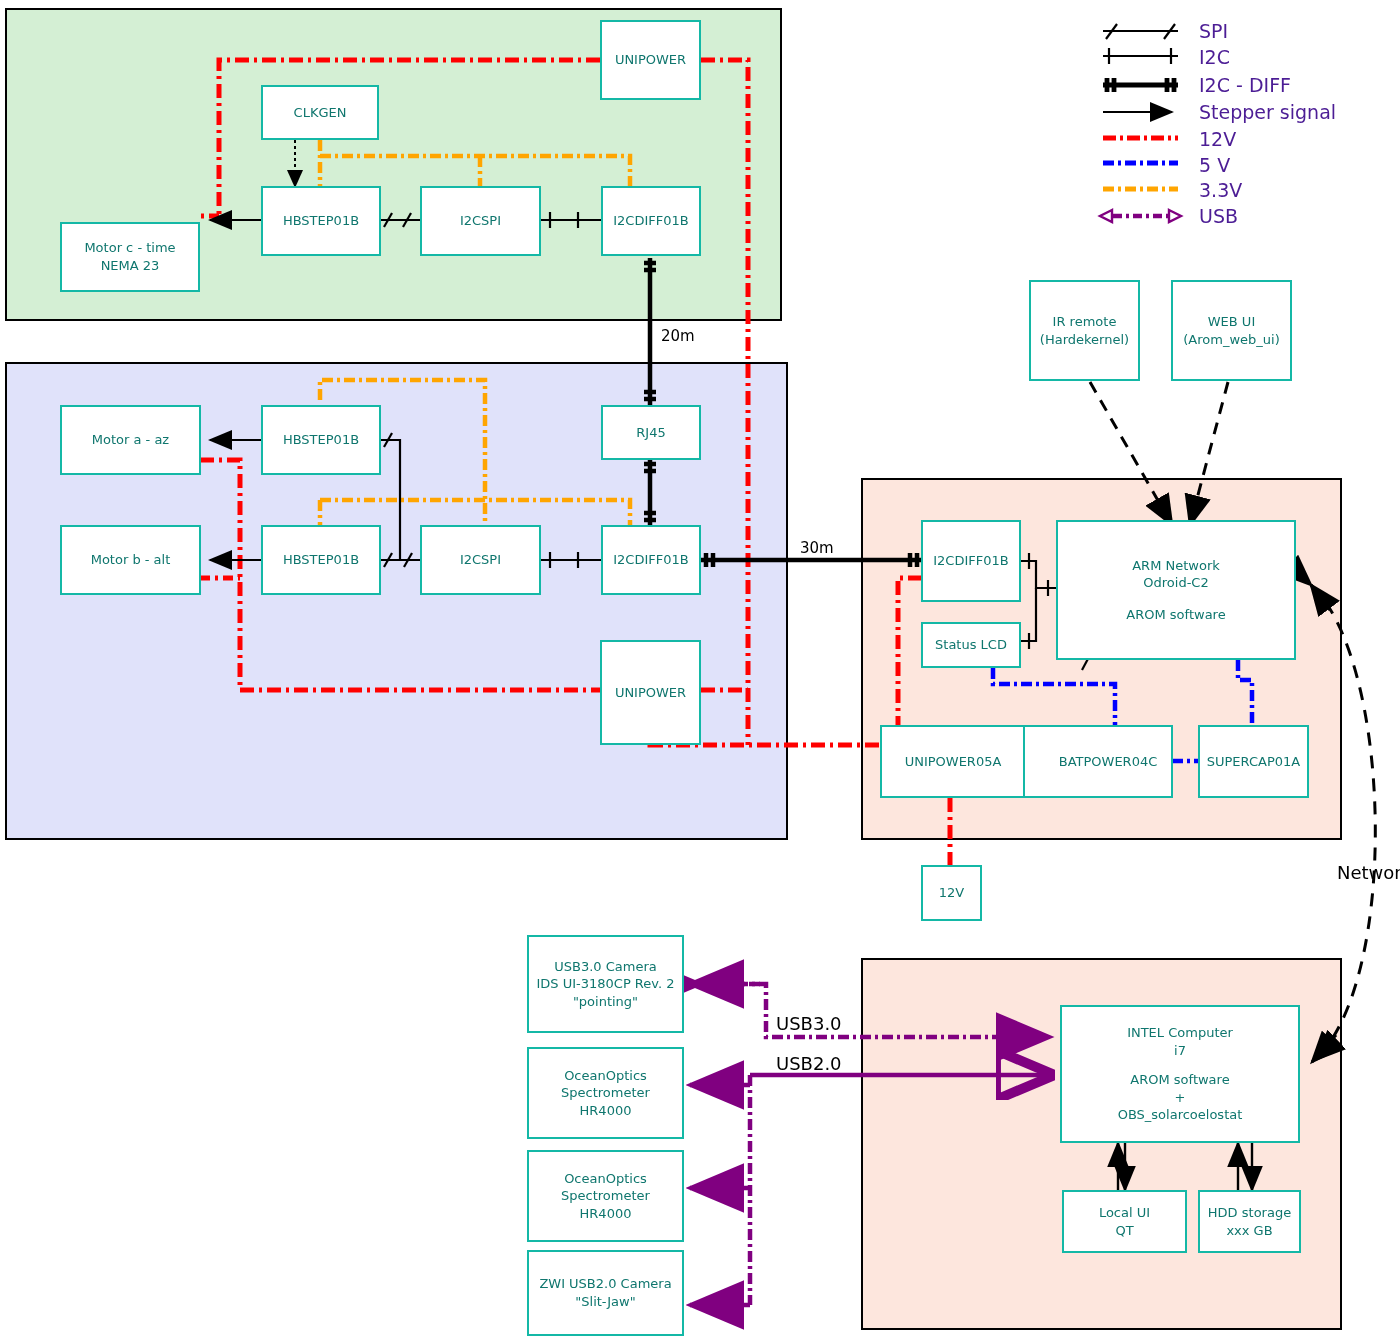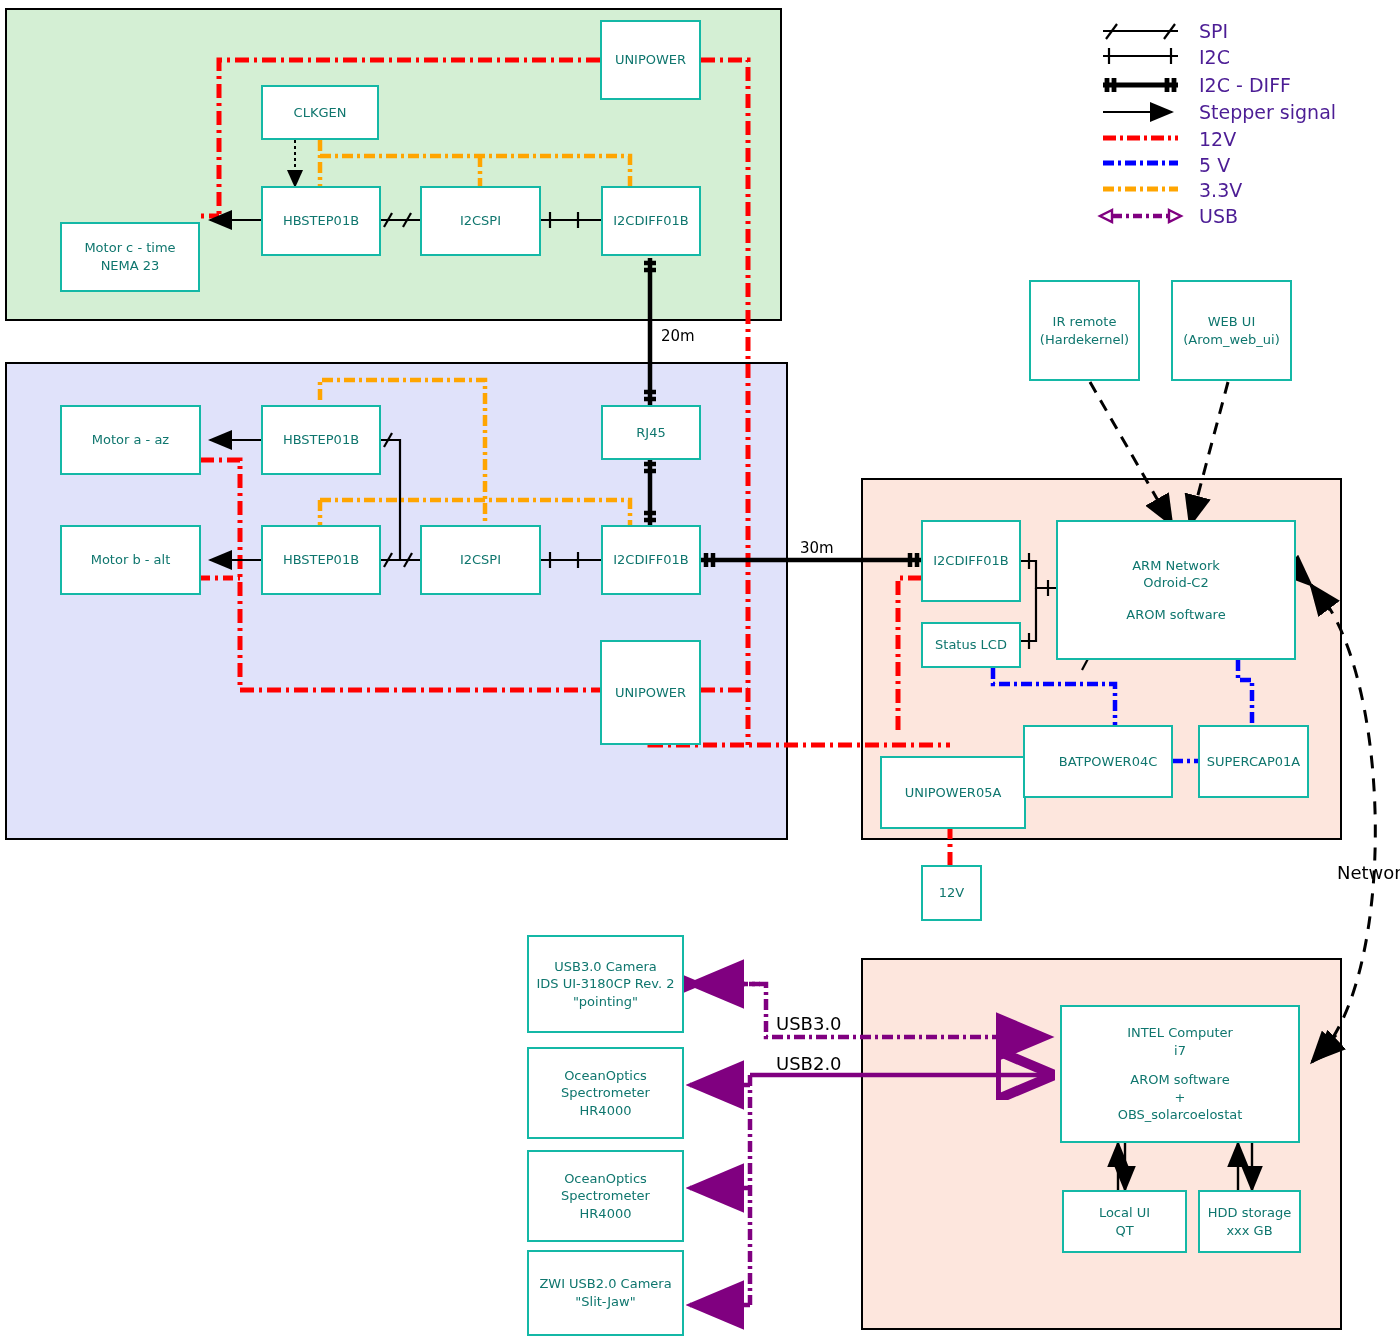--- a/index.html
+++ b/index.html
@@ -291,21 +291,21 @@
     <span>Status LCD</span>
   </div>
   <div class="box" style="left:1056px;top:520px;width:240px;height:140px;">
     <div>
       <span>ARM Network</span>
       <span>Odroid-C2</span>
       <span style="height:14px;">&nbsp;</span>
       <span>AROM software</span>
     </div>
   </div>
-  <div class="box" style="left:880px;top:756px;width:146px;height:73px;">
+  <div class="box" style="left:880px;top:725px;width:146px;height:73px;">
     <span>UNIPOWER05A</span>
   </div>
   <div class="box" style="left:1023px;top:725px;width:150px;height:73px;padding-left:20px;">
     <span>BATPOWER04C</span>
   </div>
   <div class="box" style="left:1198px;top:725px;width:111px;height:73px;">
     <span>SUPERCAP01A</span>
   </div>
   <div class="box" style="left:921px;top:865px;width:61px;height:56px;">
     <span>12V</span>

